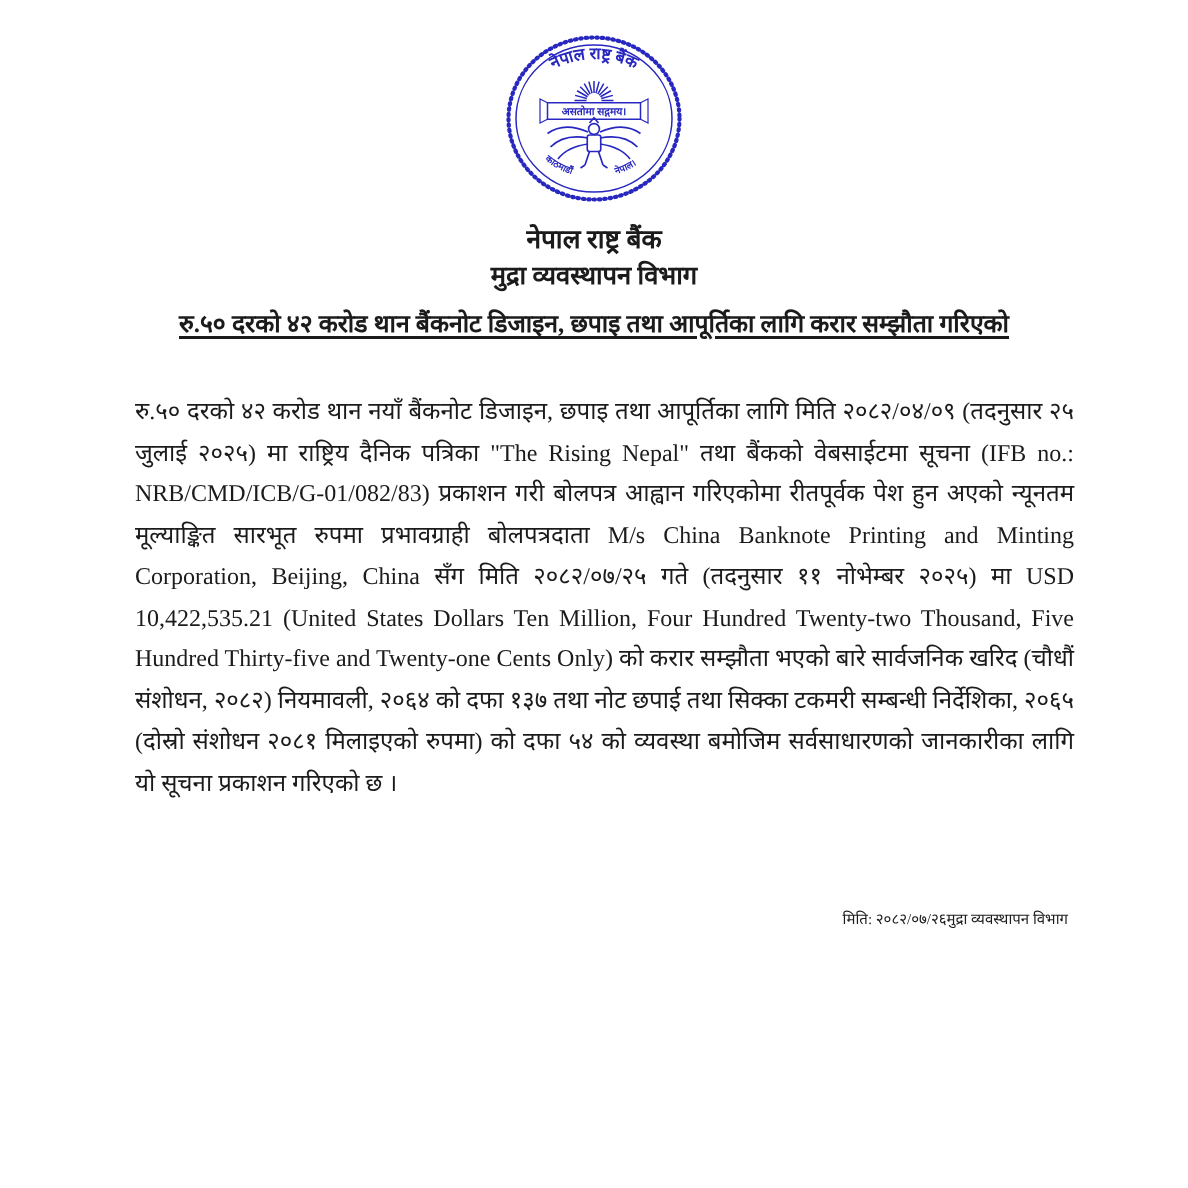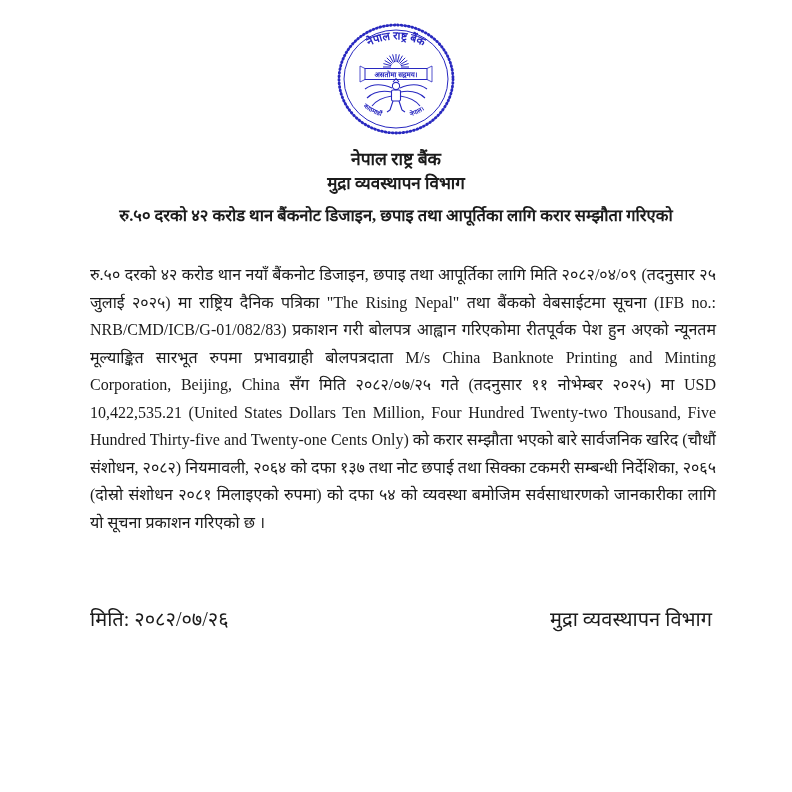--- a/index.html
+++ b/index.html
@@ -47,40 +47,41 @@
   }
   .notice-title {
     margin: 8px auto 0;
     width: 648px;
     text-align: center;
     font-weight: bold;
     font-size: 16.5px;
     line-height: 26px;
   }
   .notice-title .t-line {
+    text-decoration: underline;
     text-decoration-thickness: 1.5px;
     text-underline-offset: 3px;
   }
   
   .doc-body {
     margin: 32px 76px 0 90px;
     font-size: 16px;
     line-height: 27.5px;
     text-align: justify;
     text-justify: inter-word;
   }
   
   .footer-row {
     position: absolute;
     left: 90px;
     right: 80px;
     top: 605px;
     display: flex;
-    justify-content: space-between;
-    font-size: 20px;
+    justify-content: flex-end;
+    font-size: 10px;
   }
 </style>
 </head>
 <body>
 
 <div class="page">
 
   <div class="seal-wrap">
     <svg width="122" height="114" viewBox="0 0 122 114">
       <defs>

